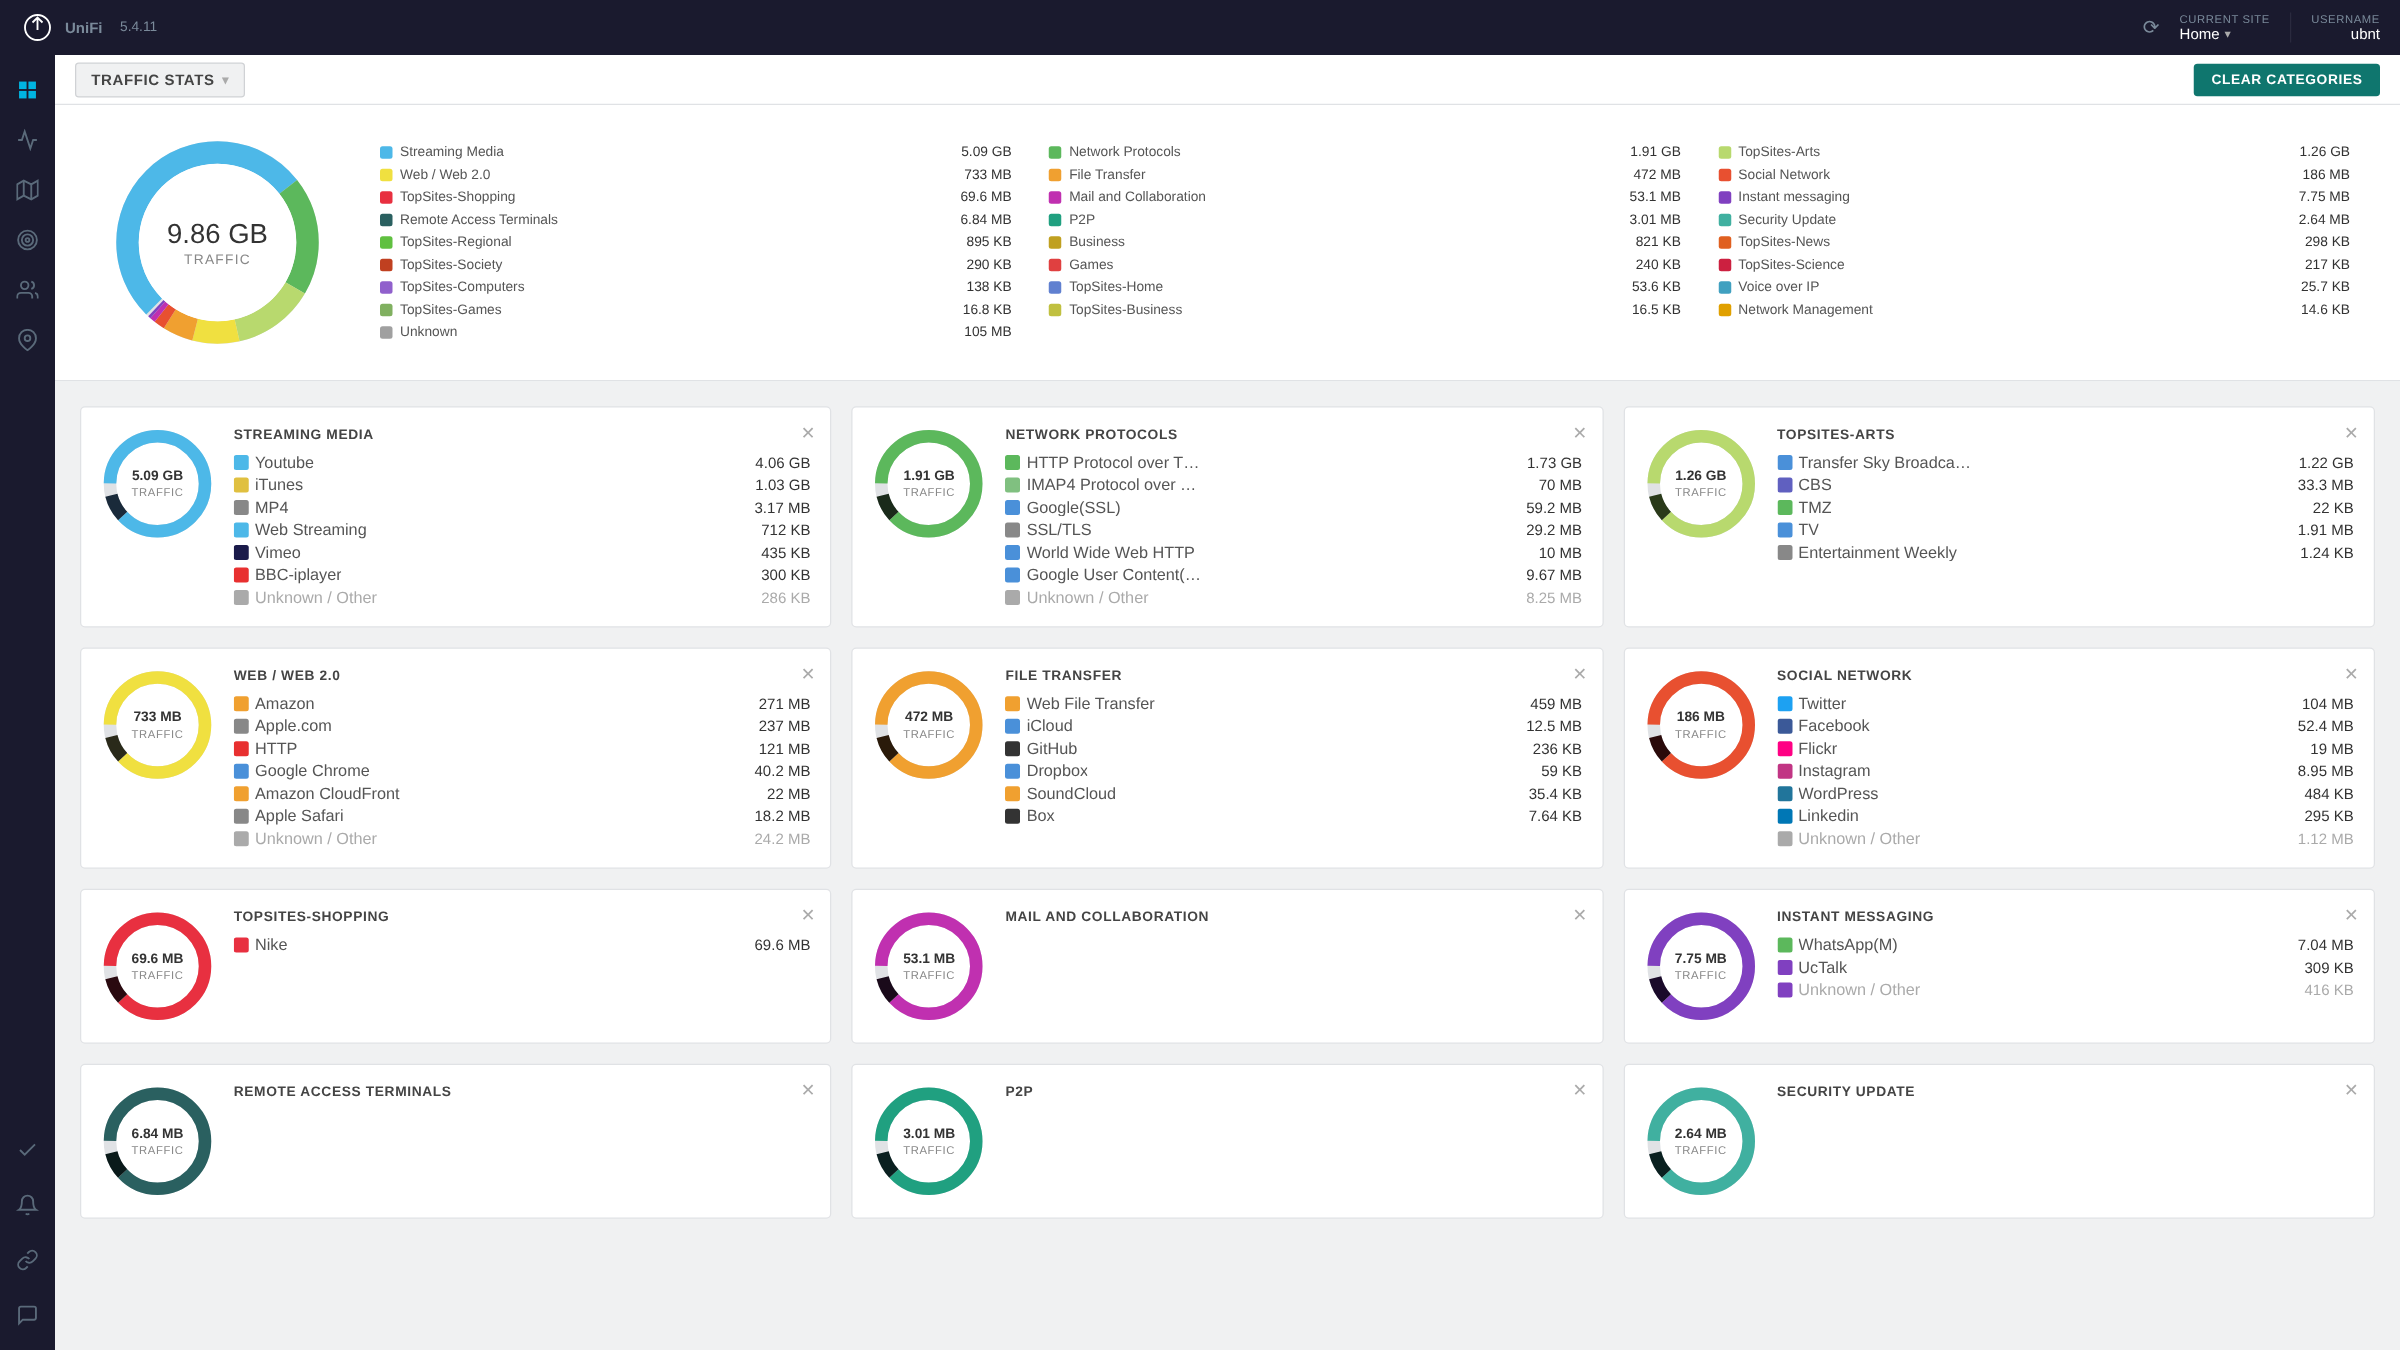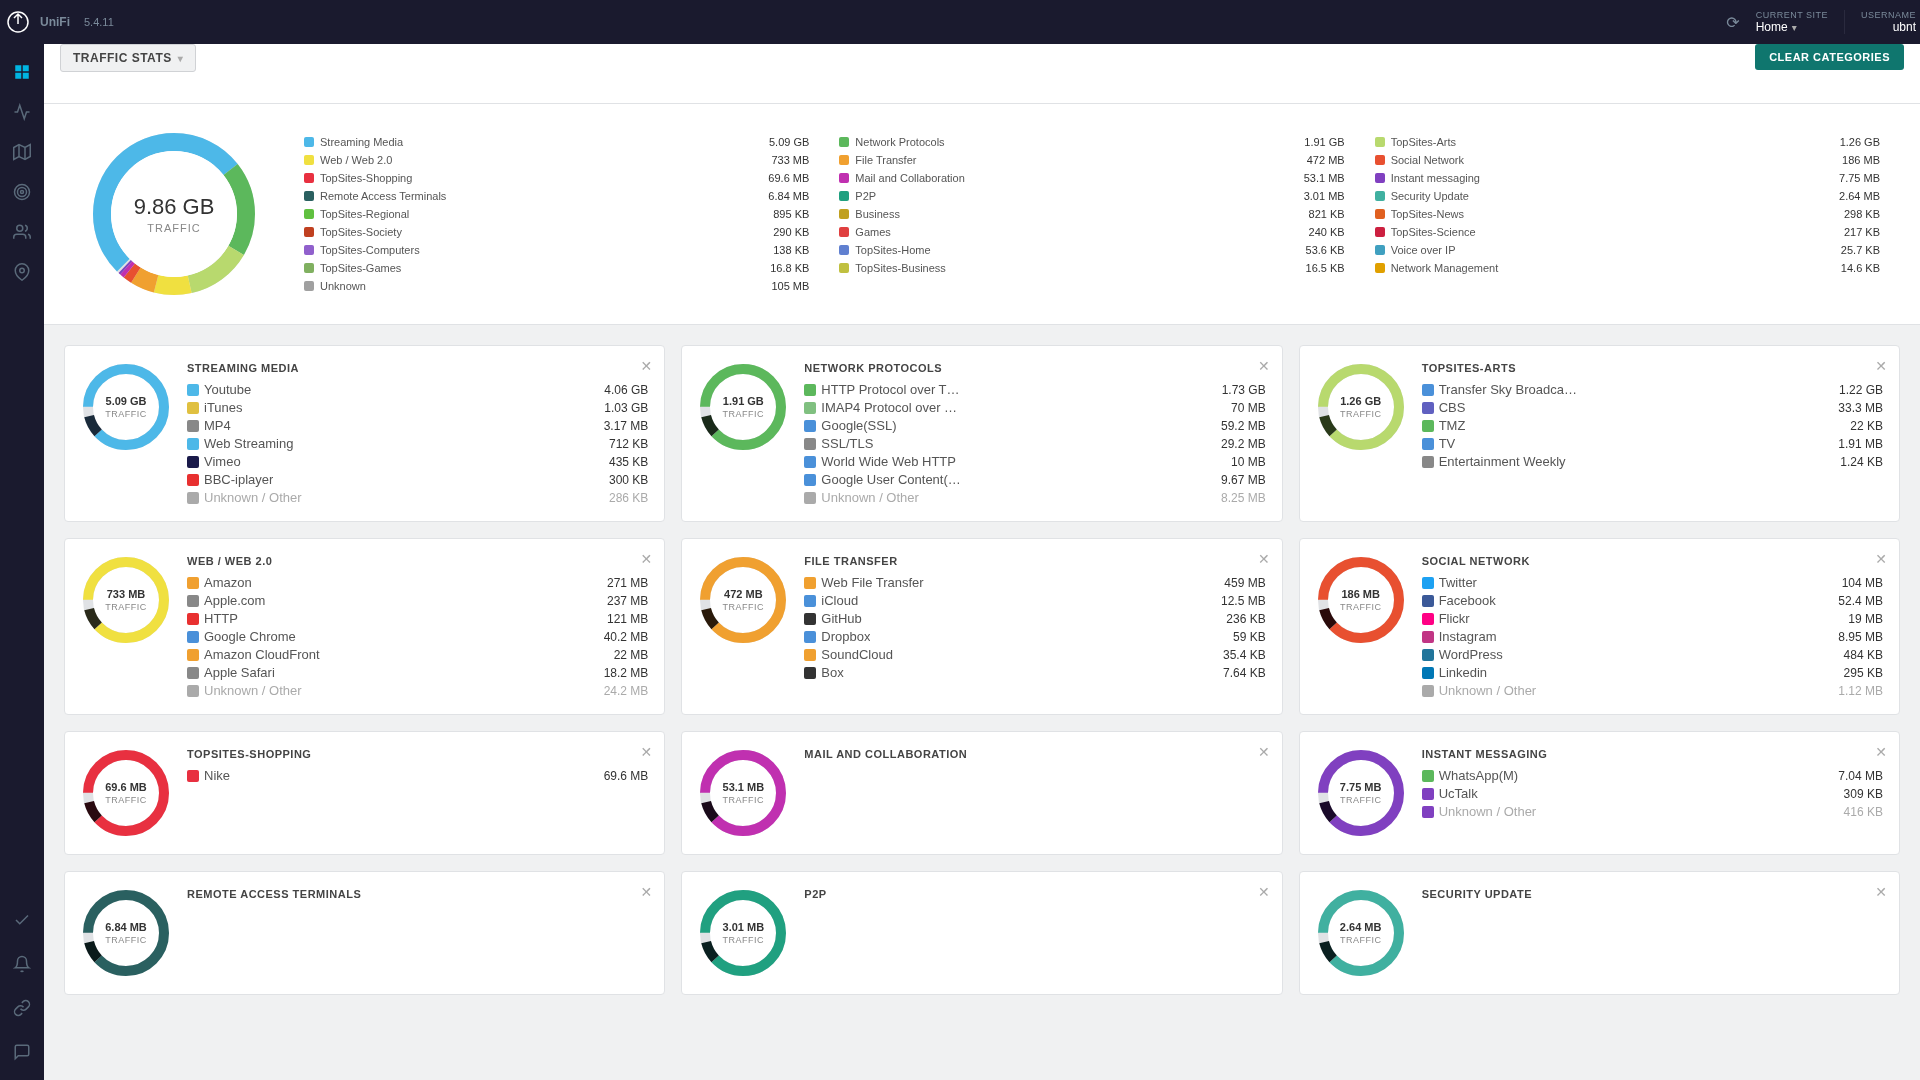--- a/index.html
+++ b/index.html
@@ -1,19 +1,19 @@
 <!DOCTYPE html>
 <html><head>
   <meta charset="utf-8">
   <style>
     * { box-sizing: border-box; margin: 0; padding: 0; }
     body { background: #f5f6f7; font-family: 'Helvetica Neue', Arial, sans-serif; font-size: 12px; color: #333; overflow-x: hidden; }
     
     
-    .topbar { background: #1a1a2e; height: 44px; display: flex; align-items: center; padding: 0 4px; position: fixed; top: 0; left: 0; right: 0; z-index: 100; }
+    .topbar { background: #1a1a2e; height: 44px; display: flex; align-items: center; padding: 0 16px; position: fixed; top: 0; left: 0; right: 0; z-index: 100; }
     .topbar-logo { display: flex; align-items: center; gap: 8px; }
     .ubnt-logo { width: 28px; height: 28px; background: transparent; display: flex; align-items: center; justify-content: center; }
     .ubnt-logo svg { width: 24px; height: 24px; }
     .topbar-version { color: #7a8a9a; font-size: 11px; margin-left: 6px; }
     .topbar-right { margin-left: auto; display: flex; align-items: center; gap: 16px; }
     .refresh-btn { background: none; border: none; color: #7a8a9a; cursor: pointer; font-size: 16px; }
     .current-site { text-align: right; }
     .current-site-label { color: #7a8a9a; font-size: 9px; text-transform: uppercase; letter-spacing: 0.5px; }
     .current-site-value { color: #fff; font-size: 12px; display: flex; align-items: center; gap: 4px; cursor: pointer; }
     .username-section { text-align: right; border-left: 1px solid #2a2a3e; padding-left: 16px; }
@@ -23,21 +23,21 @@
     
     .sidebar { background: #1a1a2e; width: 44px; position: fixed; top: 44px; left: 0; bottom: 0; display: flex; flex-direction: column; align-items: center; padding: 8px 0; z-index: 99; }
     .sidebar-item { width: 36px; height: 36px; display: flex; align-items: center; justify-content: center; color: #5a6a7a; cursor: pointer; border-radius: 4px; margin: 2px 0; }
     .sidebar-item:hover, .sidebar-item.active { color: #00b5e2; }
     .sidebar-item svg { width: 18px; height: 18px; }
     
     
     .main { margin-top: 44px; margin-left: 44px; padding: 0; min-height: calc(100vh - 44px); background: #f0f1f2; }
     
     
-    .sub-topbar { background: #fff; height: 60px; display: flex; align-items: flex-start; padding: 0 16px; border-bottom: 1px solid #e0e2e5; position: sticky; top: 44px; z-index: 50; }
+    .sub-topbar { background: #fff; height: 40px; display: flex; align-items: center; padding: 0 16px; border-bottom: 1px solid #e0e2e5; position: sticky; top: 44px; z-index: 50; }
     .traffic-stats-btn { background: #f0f1f2; border: 1px solid #d0d2d5; border-radius: 3px; padding: 6px 12px; font-size: 12px; font-weight: 600; color: #444; display: flex; align-items: center; gap: 6px; cursor: pointer; text-transform: uppercase; letter-spacing: 0.5px; }
     .clear-categories-btn { margin-left: auto; background: #0f766e; border: none; border-radius: 3px; padding: 7px 14px; font-size: 11px; font-weight: 600; color: #fff; cursor: pointer; text-transform: uppercase; letter-spacing: 0.5px; }
     
     
     .overview-section { background: #fff; padding: 20px 40px; border-bottom: 1px solid #e0e2e5; }
     .overview-inner { display: flex; align-items: center; gap: 40px; }
     
     
     .donut-container { position: relative; width: 180px; height: 180px; flex-shrink: 0; }
     .donut-center { position: absolute; top: 50%; left: 50%; transform: translate(-50%, -50%); text-align: center; }

